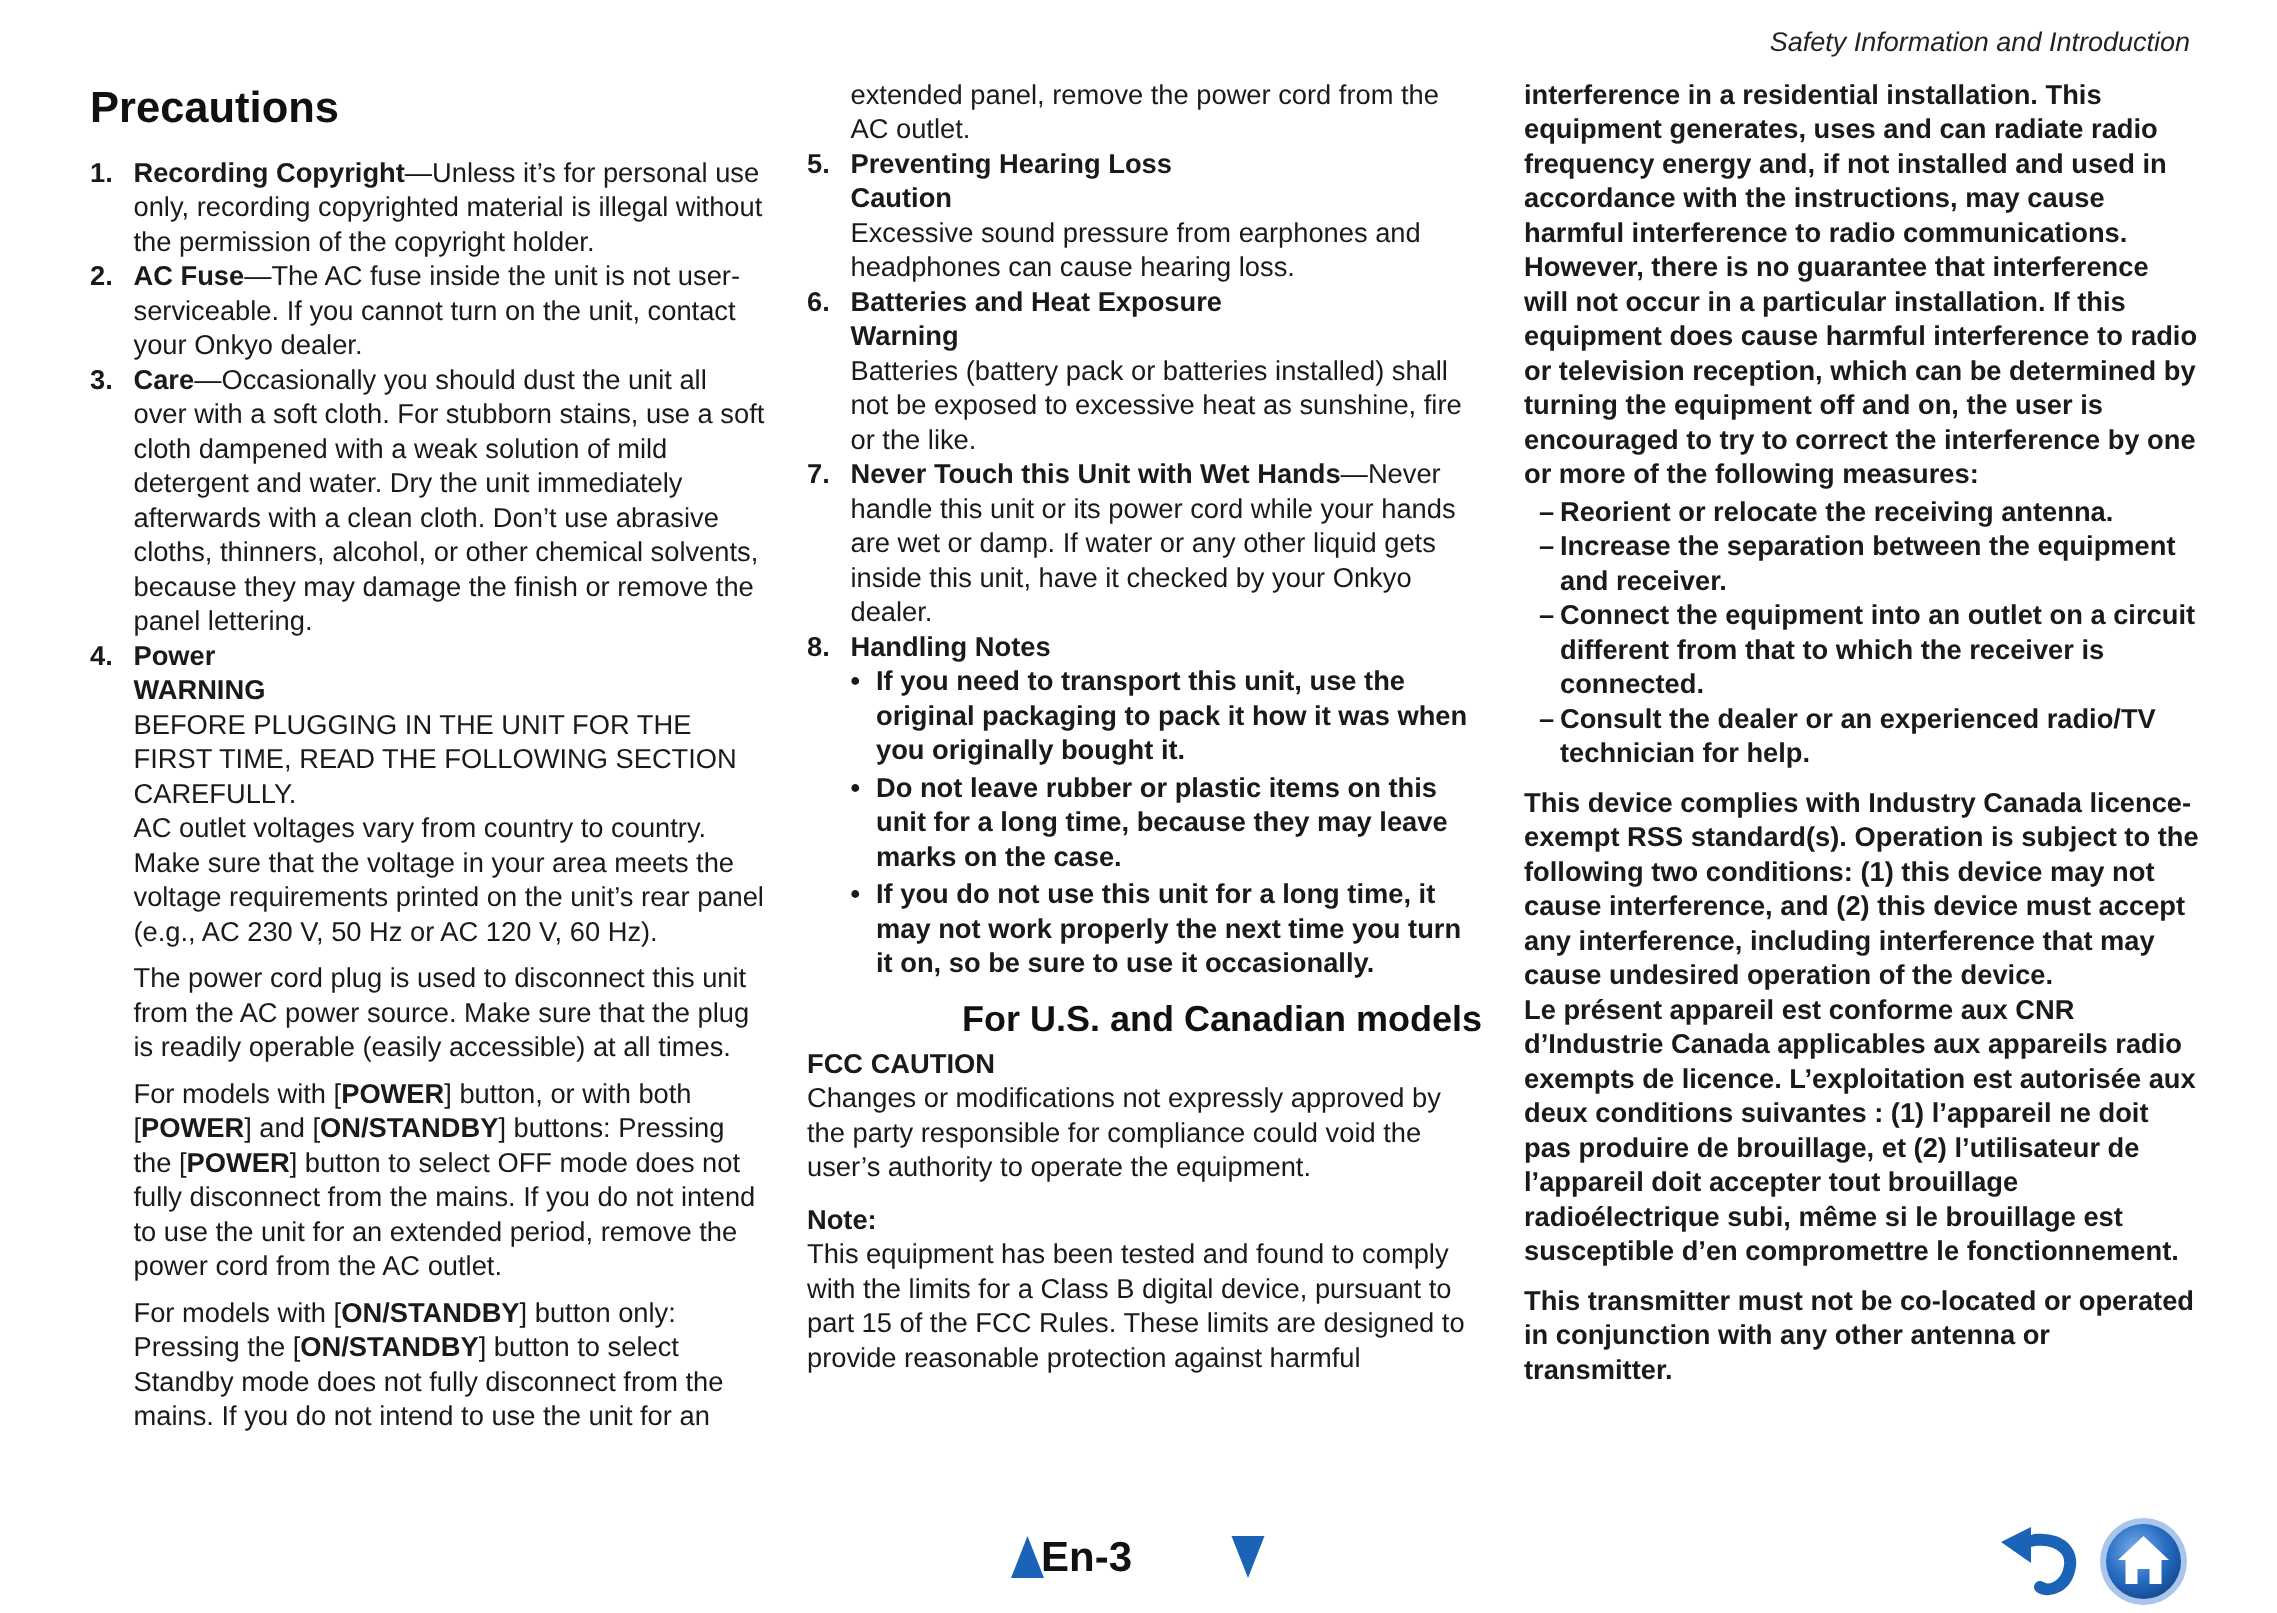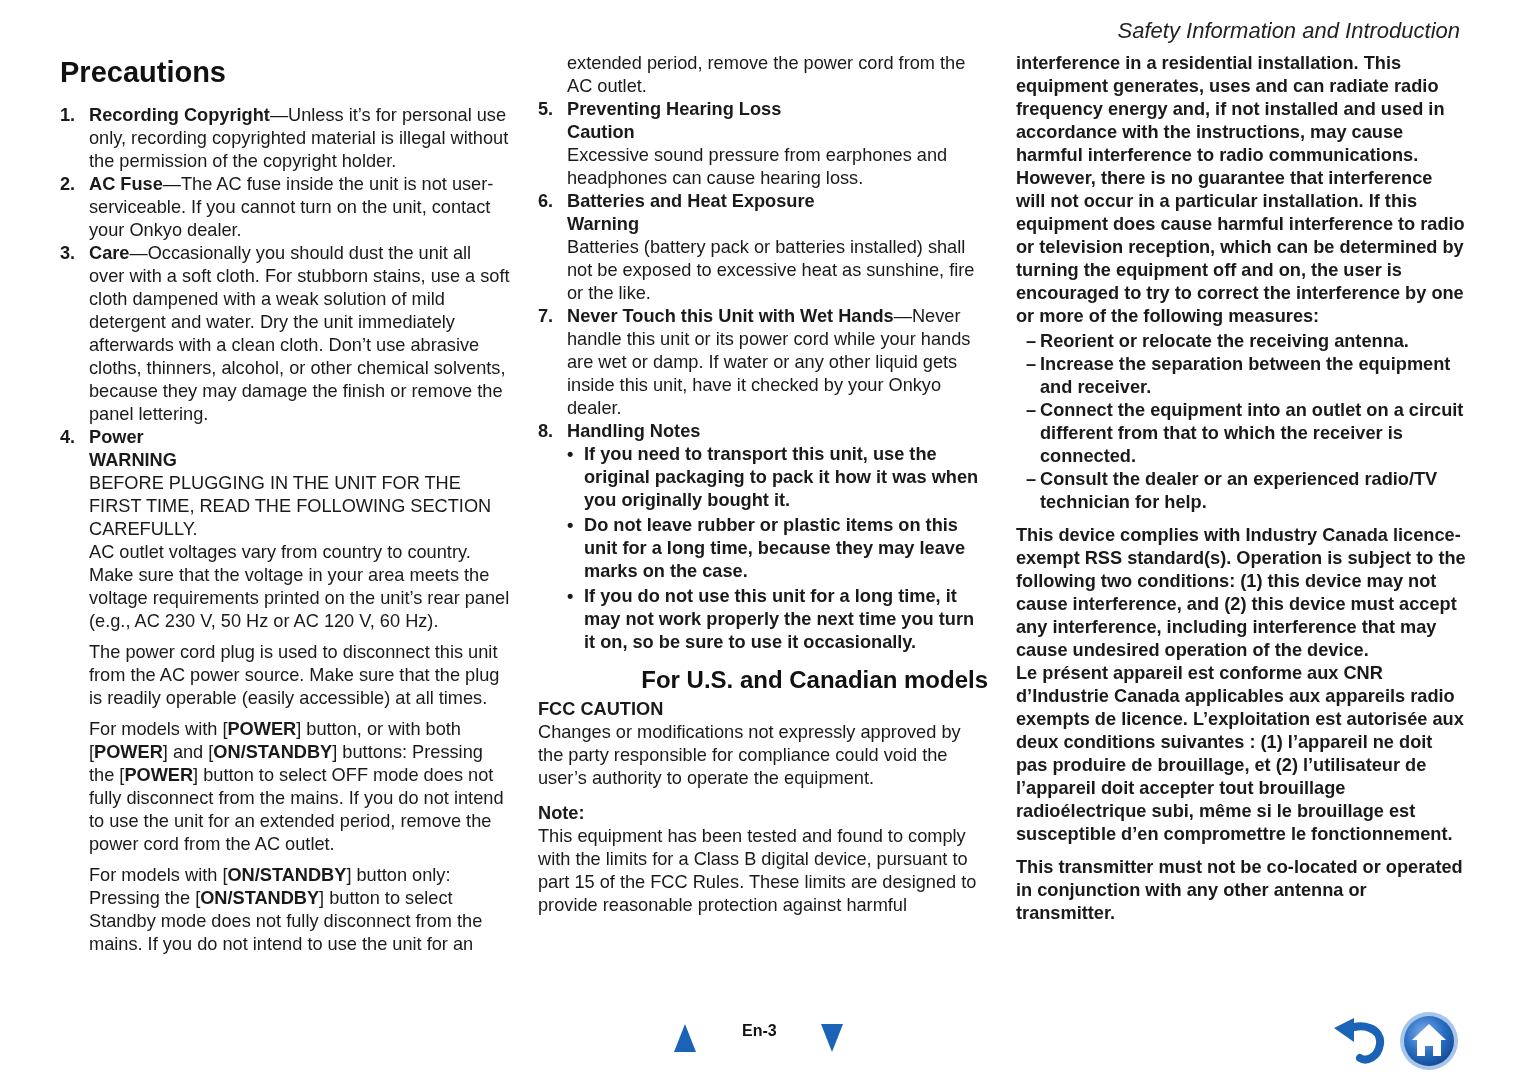--- a/index.html
+++ b/index.html
@@ -2,21 +2,21 @@
 <html><head>
 <meta charset="utf-8">
 <style>
   html, body { margin: 0; padding: 0; background: #ffffff; }
   body {
     width: 1518px; height: 1075px; position: relative; overflow: hidden;
     font-family: "Liberation Sans", sans-serif; color: #1a1a1a;
   }
   .running-header {
     position: absolute; top: 18px; right: 58px;
-    font-size: 22px; font-style: italic; color: #222;
+    font-size: 18px; font-style: italic; color: #222;
   }
   .col { position: absolute; top: 52px; font-size: 18.2px; line-height: 23px; }
   .col-1 { left: 60px; width: 450px; }
   .col-2 { left: 538px; width: 450px; }
   .col-3 { left: 1016px; width: 450px; font-weight: bold; }
   .page-title { font-size: 29px; font-weight: bold; line-height: 40px; margin: 0 0 12px 0; color: #111; }
   .item { position: relative; padding-left: 29px; }
   .item .num { position: absolute; left: 0; top: 0; font-weight: bold; }
   .b { font-weight: bold; }
   .para-gap { margin-top: 8px; }
@@ -25,21 +25,21 @@
   .bullets li::before { content: "\2022"; position: absolute; left: 0; top: 0; }
   .dash-list { margin: 2px 0 0 0; padding: 0; list-style: none; }
   .dash-list li { position: relative; padding-left: 24px; }
   .dash-list li .dash { position: absolute; left: 10px; top: 0; }
   .section-title { font-size: 24px; font-weight: bold; line-height: 28px; margin: 12px 0 4px 0; color: #111; text-align: right; }
   .footer { position: absolute; left: 0; top: 1010px; width: 1518px; height: 60px; }
   .nav-up { position: absolute; left: 674px; top: 14px; width: 0; height: 0;
     border-left: 11px solid transparent; border-right: 11px solid transparent; border-bottom: 28px solid #1a63b6; cursor: pointer; }
   .nav-down { position: absolute; left: 821px; top: 14px; width: 0; height: 0;
     border-left: 11px solid transparent; border-right: 11px solid transparent; border-top: 28px solid #1a63b6; cursor: pointer; }
-  .page-num { position: absolute; left: 742px; top: 12px; font-size: 16px; font-weight: bold; color: #111; }
+  .page-num { position: absolute; left: 694px; top: 12px; font-size: 28px; font-weight: bold; color: #111; }
   .back-btn { position: absolute; left: 1332px; top: 4px; width: 54px; height: 50px; cursor: pointer; }
   .home-btn { position: absolute; left: 1398px; top: 0; width: 62px; height: 62px; cursor: pointer; }
 </style>
 </head>
 <body>
 
 <div class="running-header">Safety Information and Introduction</div>
 
 <div class="col col-1">
   <h1 class="page-title">Precautions</h1>
@@ -67,21 +67,21 @@
       <span>For models with [</span><span class="b">POWER</span><span>] button, or with both [</span><span class="b">POWER</span><span>] and [</span><span class="b">ON/STANDBY</span><span>] buttons: Pressing the [</span><span class="b">POWER</span><span>] button to select OFF mode does not fully disconnect from the mains. If you do not intend to use the unit for an extended period, remove the power cord from the AC outlet.</span>
     </div>
     <div class="para-gap">
       <span>For models with [</span><span class="b">ON/STANDBY</span><span>] button only: Pressing the [</span><span class="b">ON/STANDBY</span><span>] button to select Standby mode does not fully disconnect from the mains. If you do not intend to use the unit for an</span>
     </div>
   </div>
 </div>
 
 <div class="col col-2">
   <div class="item">
-    <span>extended period, remove the power cord from the AC outlet.</span>
+    <span>extended panel, remove the power cord from the AC outlet.</span>
   </div>
   <div class="item">
     <span class="num">5.</span>
     <div class="b">Preventing Hearing Loss</div>
     <div class="b">Caution</div>
     <div>Excessive sound pressure from earphones and headphones can cause hearing loss.</div>
   </div>
   <div class="item">
     <span class="num">6.</span>
     <div class="b">Batteries and Heat Exposure</div>

